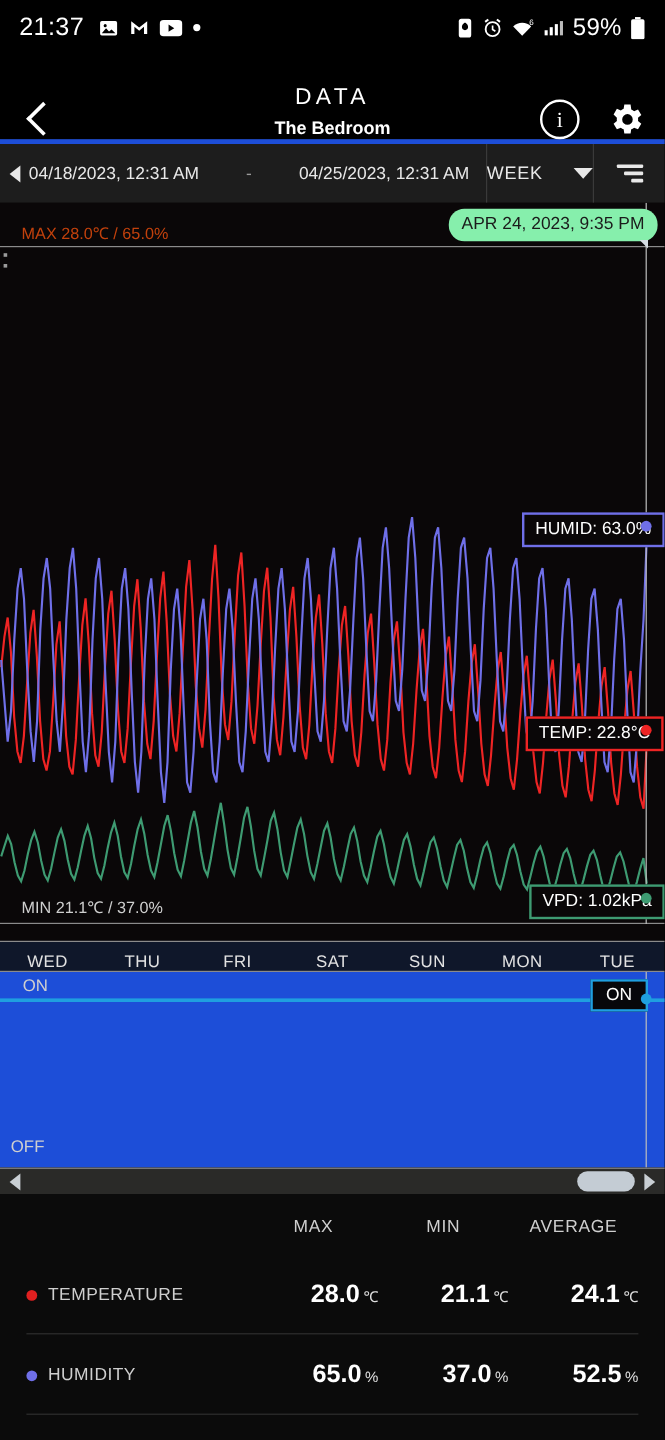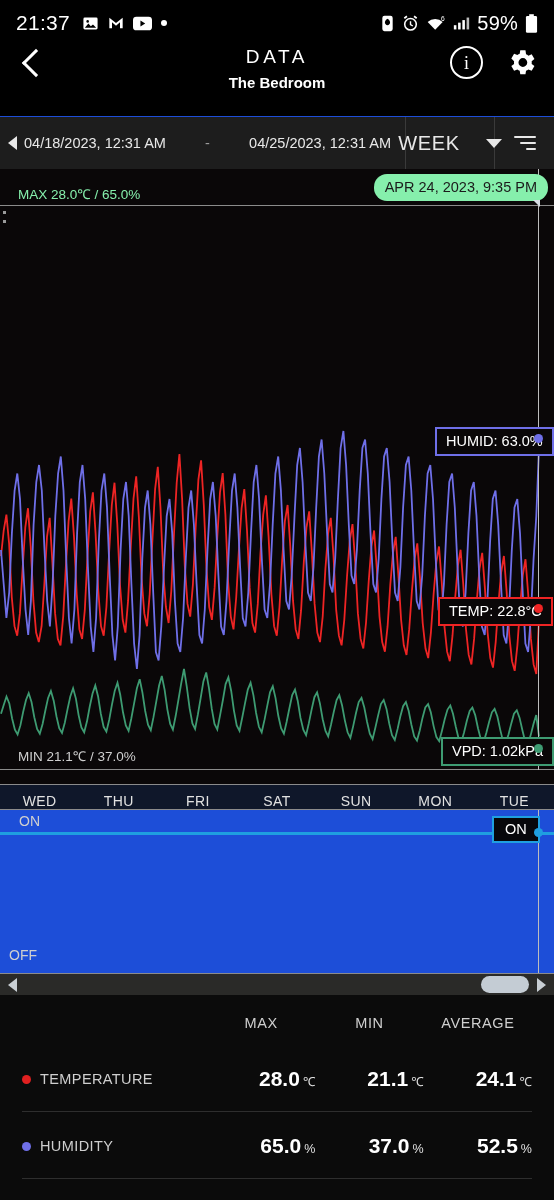--- a/index.html
+++ b/index.html
@@ -17,21 +17,21 @@
     padding: 0 16px; color: #fff;
   }
   .sb-time { font-size: 21px; letter-spacing: .3px; font-weight: 400; }
   .sb-left-icons { display: flex; align-items: center; gap: 9px; margin-left: 12px; }
   .sb-right { margin-left: auto; display: flex; align-items: center; gap: 7px; }
   .sb-pct { font-size: 20px; letter-spacing: .2px; }
   .sb-dot { width: 6px; height: 6px; border-radius: 50%; background: #fff; display:inline-block; }
 
   
   .header {
-    height: 70px; position: relative; display: flex; align-items: flex-start;
+    height: 70px; position: relative; display: flex; align-items: flex-end;
     padding: 0 16px; color: #fff;
   }
   .back-arrow { width: 34px; height: 34px; position: relative; cursor: pointer; }
   .back-arrow::before {
     content:""; position:absolute; left:10px; top:7px;
     width: 17px; height: 17px; border-left: 3px solid #fff; border-bottom: 3px solid #fff;
     transform: rotate(45deg);
   }
   .title-wrap { position:absolute; left:0; right:0; text-align:center; pointer-events:none; }
   .title-main { font-size: 19px; letter-spacing: 3.6px; font-weight: 400; color:#fff; }
@@ -39,33 +39,33 @@
   .hdr-right { margin-left:auto; display:flex; align-items:center; gap: 22px; }
   .icon-info {
     width: 33px; height:33px; border-radius:50%; border:2.4px solid #fff;
     display:flex; align-items:center; justify-content:center;
     font-size: 18px; font-family:"Liberation Serif", serif; color:#fff; line-height:1;
   }
 
   
   .datebar {
     height: 53px; background:#1d1d1d; display:flex; align-items:center;
-    color:#e8e8e8; font-size:14.5px; border-top:1px solid #1d4ed8;
+    color:#e8e8e8; font-size:14.5px; border-top:4px solid #1d4ed8;
   }
   .db-left { display:flex; align-items:center; flex:1; padding-left:8px; height:100%; }
   .db-caret-l {
     width:0;height:0;border-top:7px solid transparent;border-bottom:7px solid transparent;
     border-right:9px solid #e8e8e8; margin-right:7px;
   }
   .db-dates { display:flex; align-items:center; flex:1; justify-content:space-between; padding-right:14px;}
   .db-dash { color:#9a9a9a; }
   .db-week {
     width:90px; height:100%; display:flex; align-items:center; justify-content:center; gap:26px;
     border-left:1px solid #3a3a3a; border-right:1px solid #3a3a3a;
-    font-size:20px; letter-spacing:.6px;text-align:right;
+    font-size:15px; letter-spacing:.6px;text-align:right;
   }
   .caret-down { width:0;height:0;border-left:8px solid transparent;border-right:8px solid transparent;border-top:9px solid #e8e8e8;}
   .db-filter { width:59px; height:100%; display:flex; align-items:center; justify-content:center; }
   .filter-ico { width:22px; display:flex; flex-direction:column; align-items:flex-end; gap:3.5px;}
   .filter-ico i { display:block; height:2.6px; background:#e8e8e8; border-radius:1px; }
   .filter-ico i:nth-child(1){ width:22px;}
   .filter-ico i:nth-child(2){ width:16px;}
   .filter-ico i:nth-child(3){ width:10px;}
 
   
@@ -76,21 +76,21 @@
     background:#86efac; color:#1b1b1b; font-size:14.5px;
     padding:5px 11px 6px; border-radius:13px; white-space:nowrap;
   }
   .tooltip-date::after{
     content:""; position:absolute; right:8px; bottom:-6px; width:0;height:0;
     border-left:7px solid transparent; border-right:0 solid transparent; border-top:7px solid #d6dde3;
   }
 
   .maxline { position:absolute; left:0; right:0; top:36px; height:1px; background:#8b8b8b; }
   .minline { position:absolute; left:0; right:0; bottom:40px; height:1px; background:#8b8b8b; }
-  .lbl-maxl { position:absolute; left:18px; top:16px; font-size:13.5px; color:#86efac; }
+  .lbl-maxl { position:absolute; left:18px; top:16px; font-size:13.5px; color:#c2410c; }
   .lbl-maxr { position:absolute; right:16px; top:16px; font-size:13.5px; color:#cfcfcf; }
   .lbl-minl { position:absolute; left:18px; bottom:45px; font-size:13.5px; color:#cfcfcf; }
   .lbl-minr { position:absolute; right:16px; bottom:45px; font-size:13.5px; color:#cfcfcf; }
 
   .edge-dots { position:absolute; left:3px; top:42px; display:flex; flex-direction:column; gap:6px;}
   .edge-dots span{ width:3px;height:3px;background:#9a9a9a; display:block;}
 
   .cursor-line { position:absolute; top:0; bottom:40px; left:538px; width:1px; background:#bdbdbd; z-index:4;}
 
   .cal-badge {

